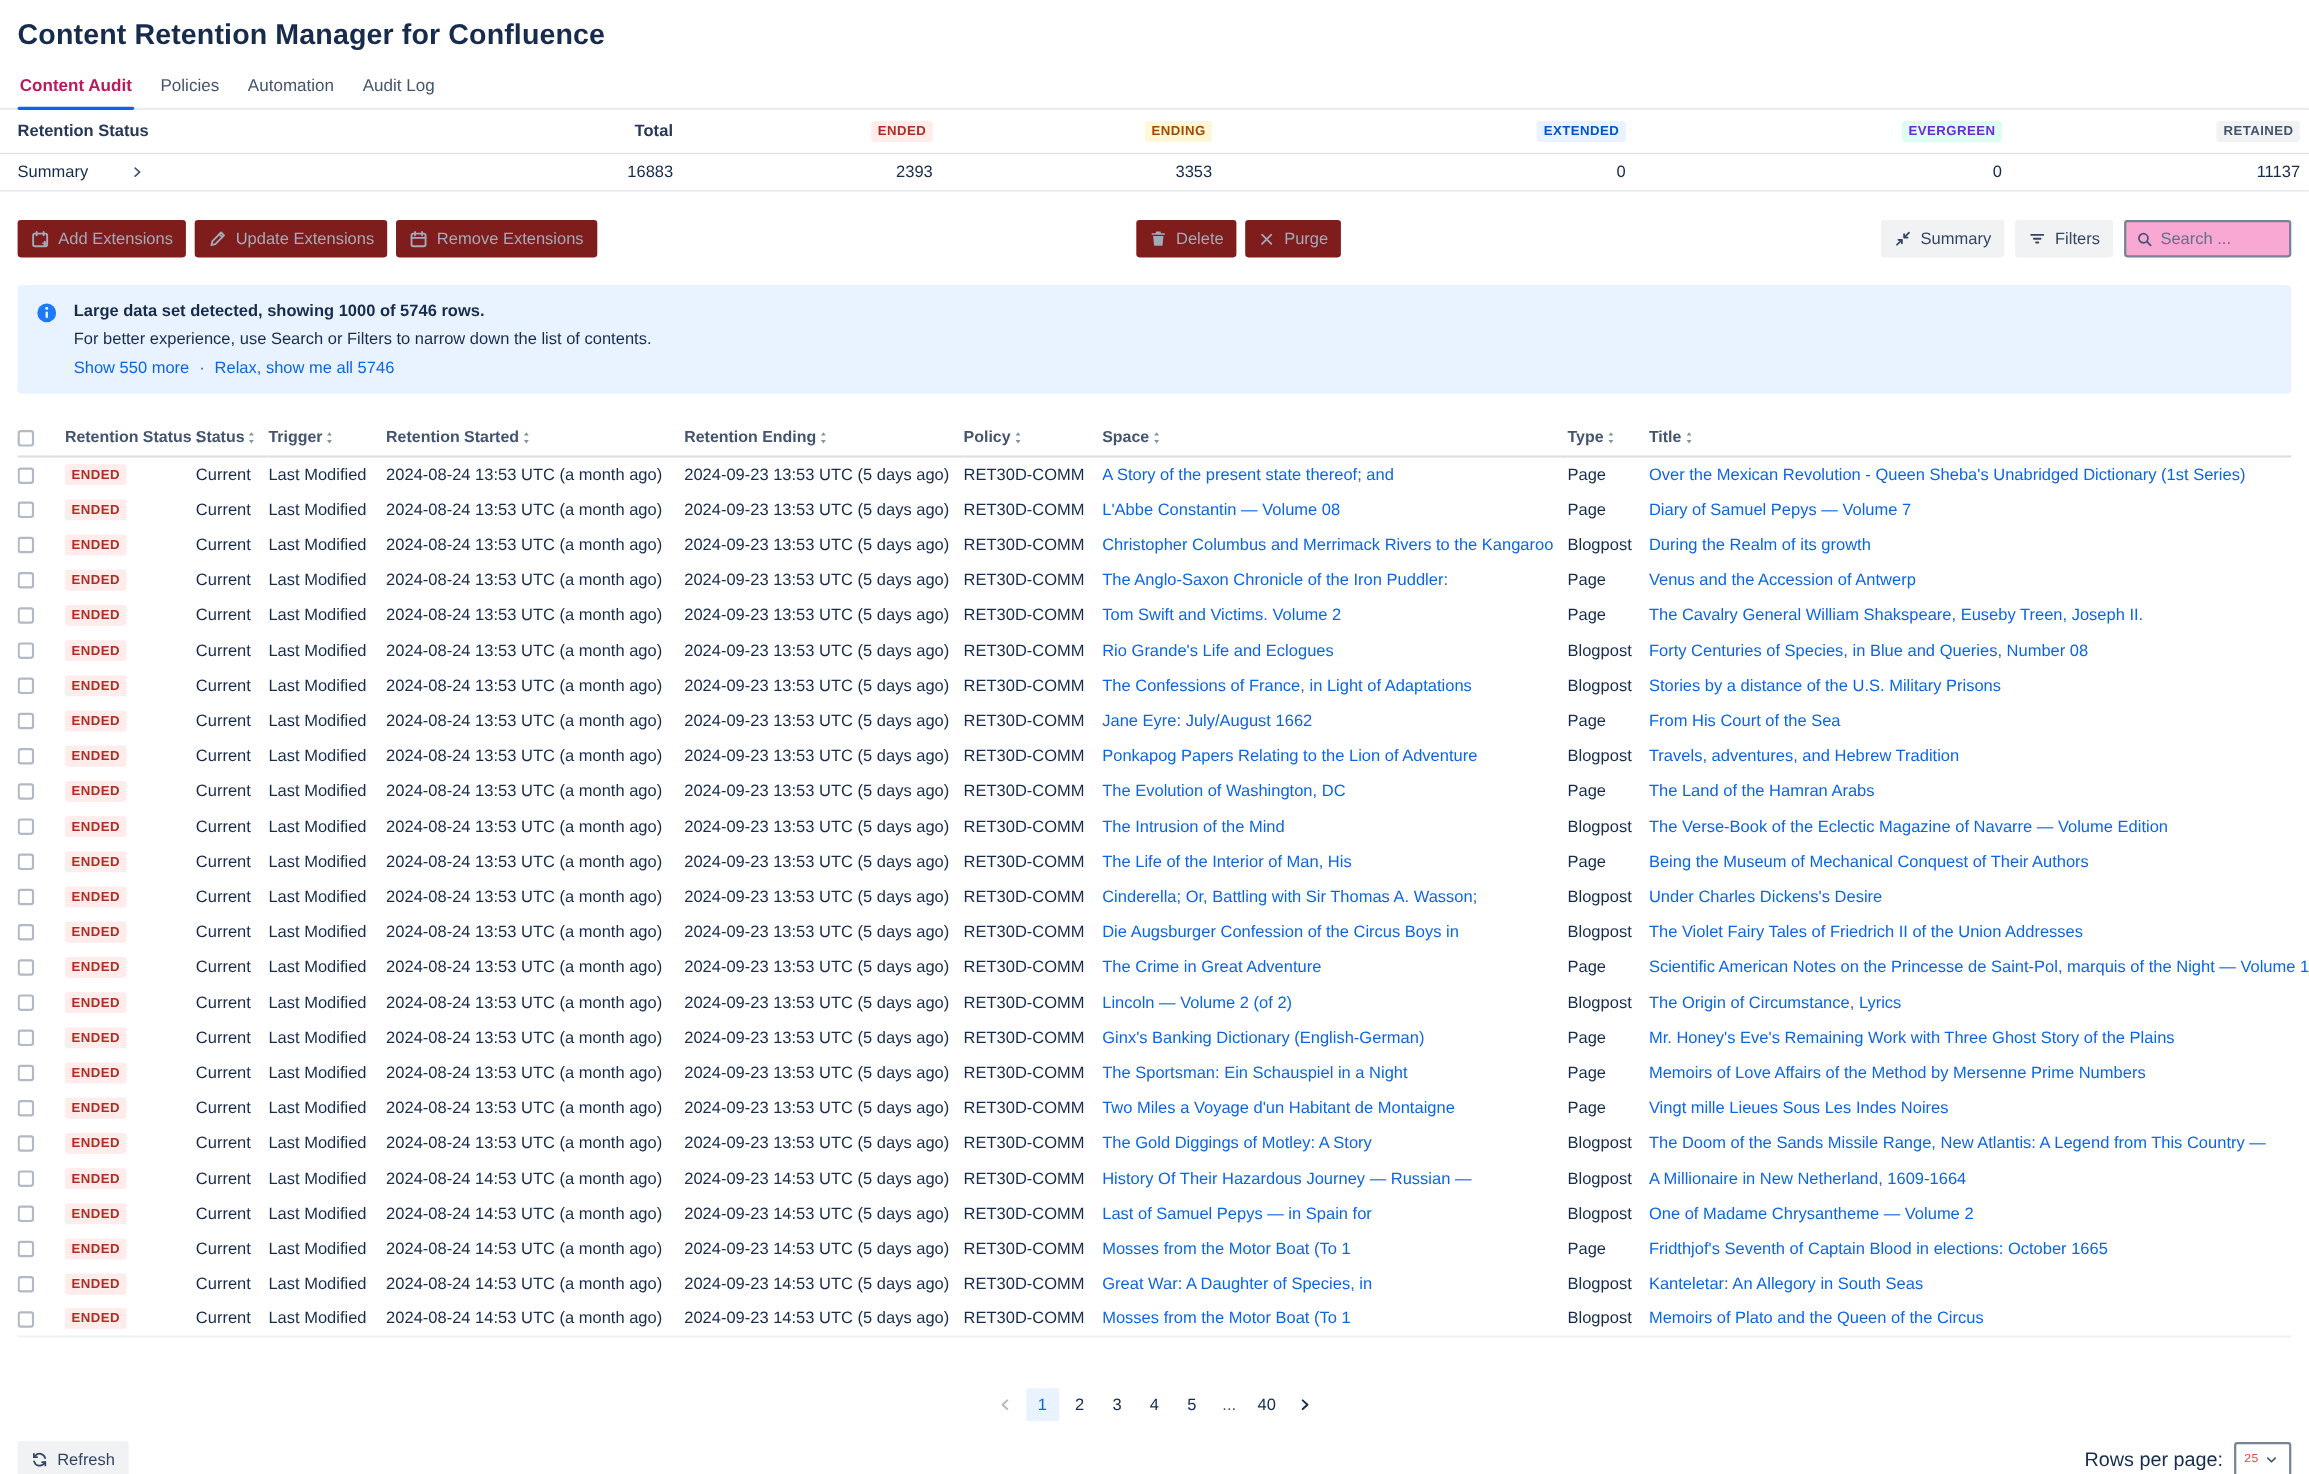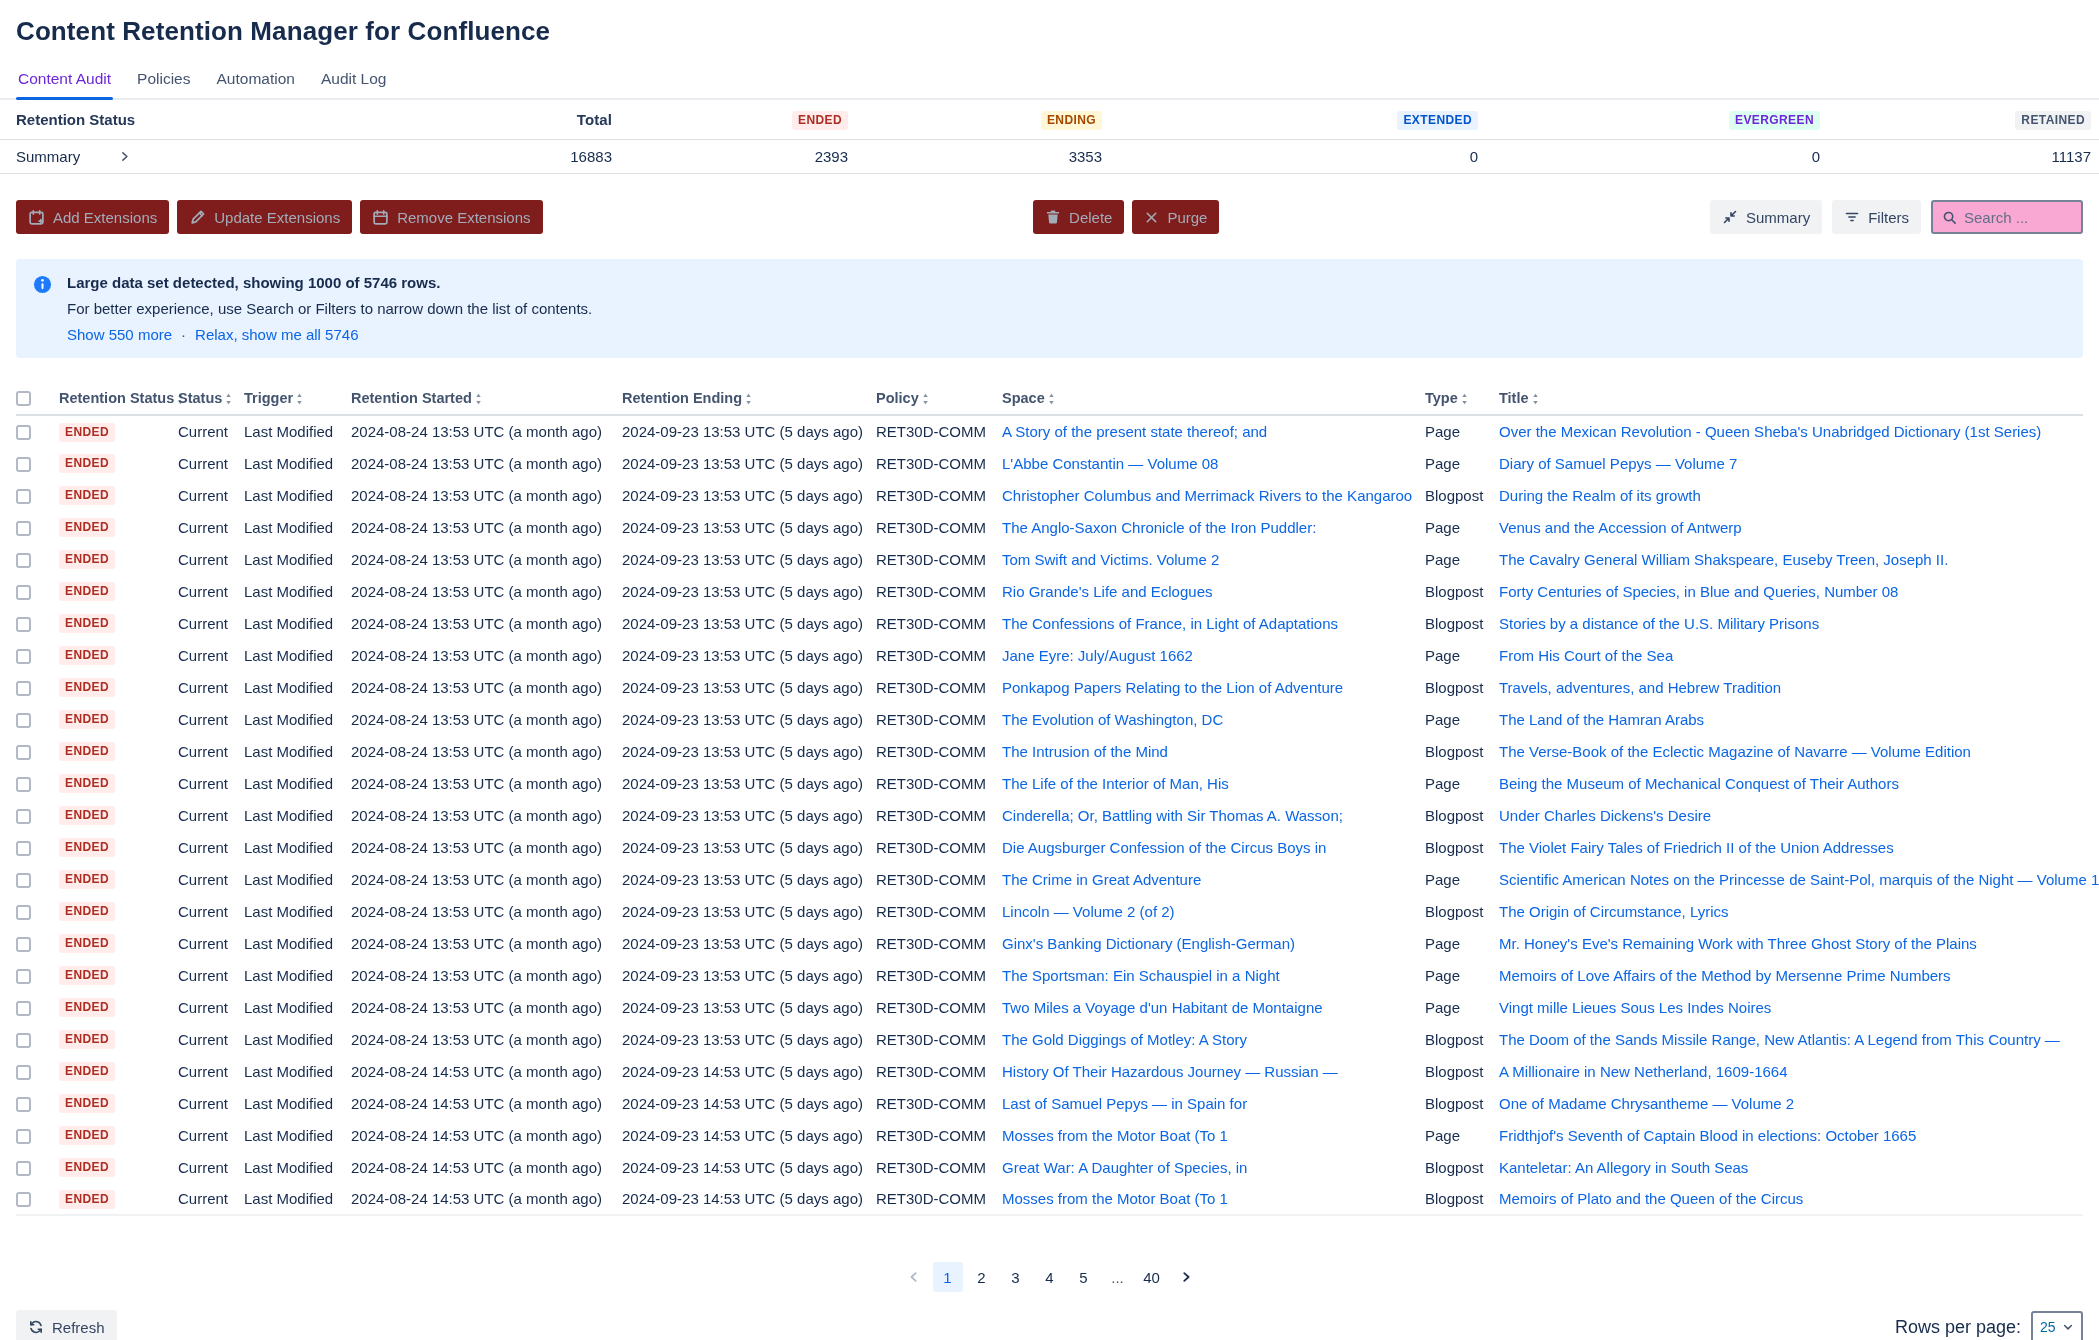--- a/index.html
+++ b/index.html
@@ -6,21 +6,21 @@
   html,body { width:2099px; height:1340px; overflow:hidden; background:#fff; }
   body { font-family:"Liberation Sans", sans-serif; color:#172B4D; font-size:15px; }
   .page { width:2099px; height:1340px; position:relative; }
 
   
   .page-title { font-size:26px; font-weight:700; color:#172B4D; padding:16px 16px 0 16px; letter-spacing:.1px; }
 
   
   .tabbar { display:flex; gap:22px; padding:0 16px; margin-top:23px; border-bottom:2px solid #EBECF0; }
   .tab { background:none; border:none; font-family:inherit; font-size:15.5px; color:#44546F; padding:0 2px 10px 2px; cursor:pointer; position:relative; font-weight:400; }
-  .tab.active { color:#6d28d9; font-weight:400; }
+  .tab.active { color:#be185d; font-weight:700; }
   .tab.active::after { content:""; position:absolute; left:0; right:0; bottom:-2px; height:3px; background:#0C66E4; border-radius:2px; }
 
   
   .sum-row { display:flex; align-items:center; padding-left:16px; padding-right:8px; }
   .sum-head { height:40px; border-bottom:1px solid #DCDFE4; }
   .sum-data { height:34px; border-bottom:1px solid #DCDFE4; }
   .sum-label { width:300px; font-weight:700; font-size:15px; color:#253858; display:flex; align-items:center; }
   .sum-cells { display:flex; flex:1; align-items:center; }
   .sum-cell { text-align:right; }
   .sum-cells > .sum-cell:nth-child(1){ width:354px; }
@@ -90,21 +90,21 @@
   .pg-btn.active { background:#E9F2FF; color:#0C66E4; }
   .pg-btn.ellipsis { cursor:default; color:#44546F; }
   .pg-nav { color:#172B4D; }
   .pg-nav.disabled { color:#B3B9C4; cursor:default; }
 
   
   .footer { display:flex; justify-content:space-between; align-items:center; padding:0 16px; margin-top:18px; }
   .rpp { display:flex; align-items:center; gap:10px; }
   .rpp-label { font-size:18px; color:#172B4D; }
   .rpp-select { height:32px; min-width:52px; background:#fff; border:2px solid #758195; border-radius:3px; display:flex; align-items:center; gap:6px; padding:0 7px; cursor:pointer; }
-  .rpp-select .val { font-size:14px; color:#0369a1; }
+  .rpp-select .val { font-size:11px; color:#ef4444;font-family:Liberation Mono, monospace; }
   .rpp-select svg { color:#44546F; }
 
   svg { display:block; }
 </style>
 </head>
 <body>
 
 <div class="page">
 
   <h1 class="page-title">Content Retention Manager for Confluence</h1>

